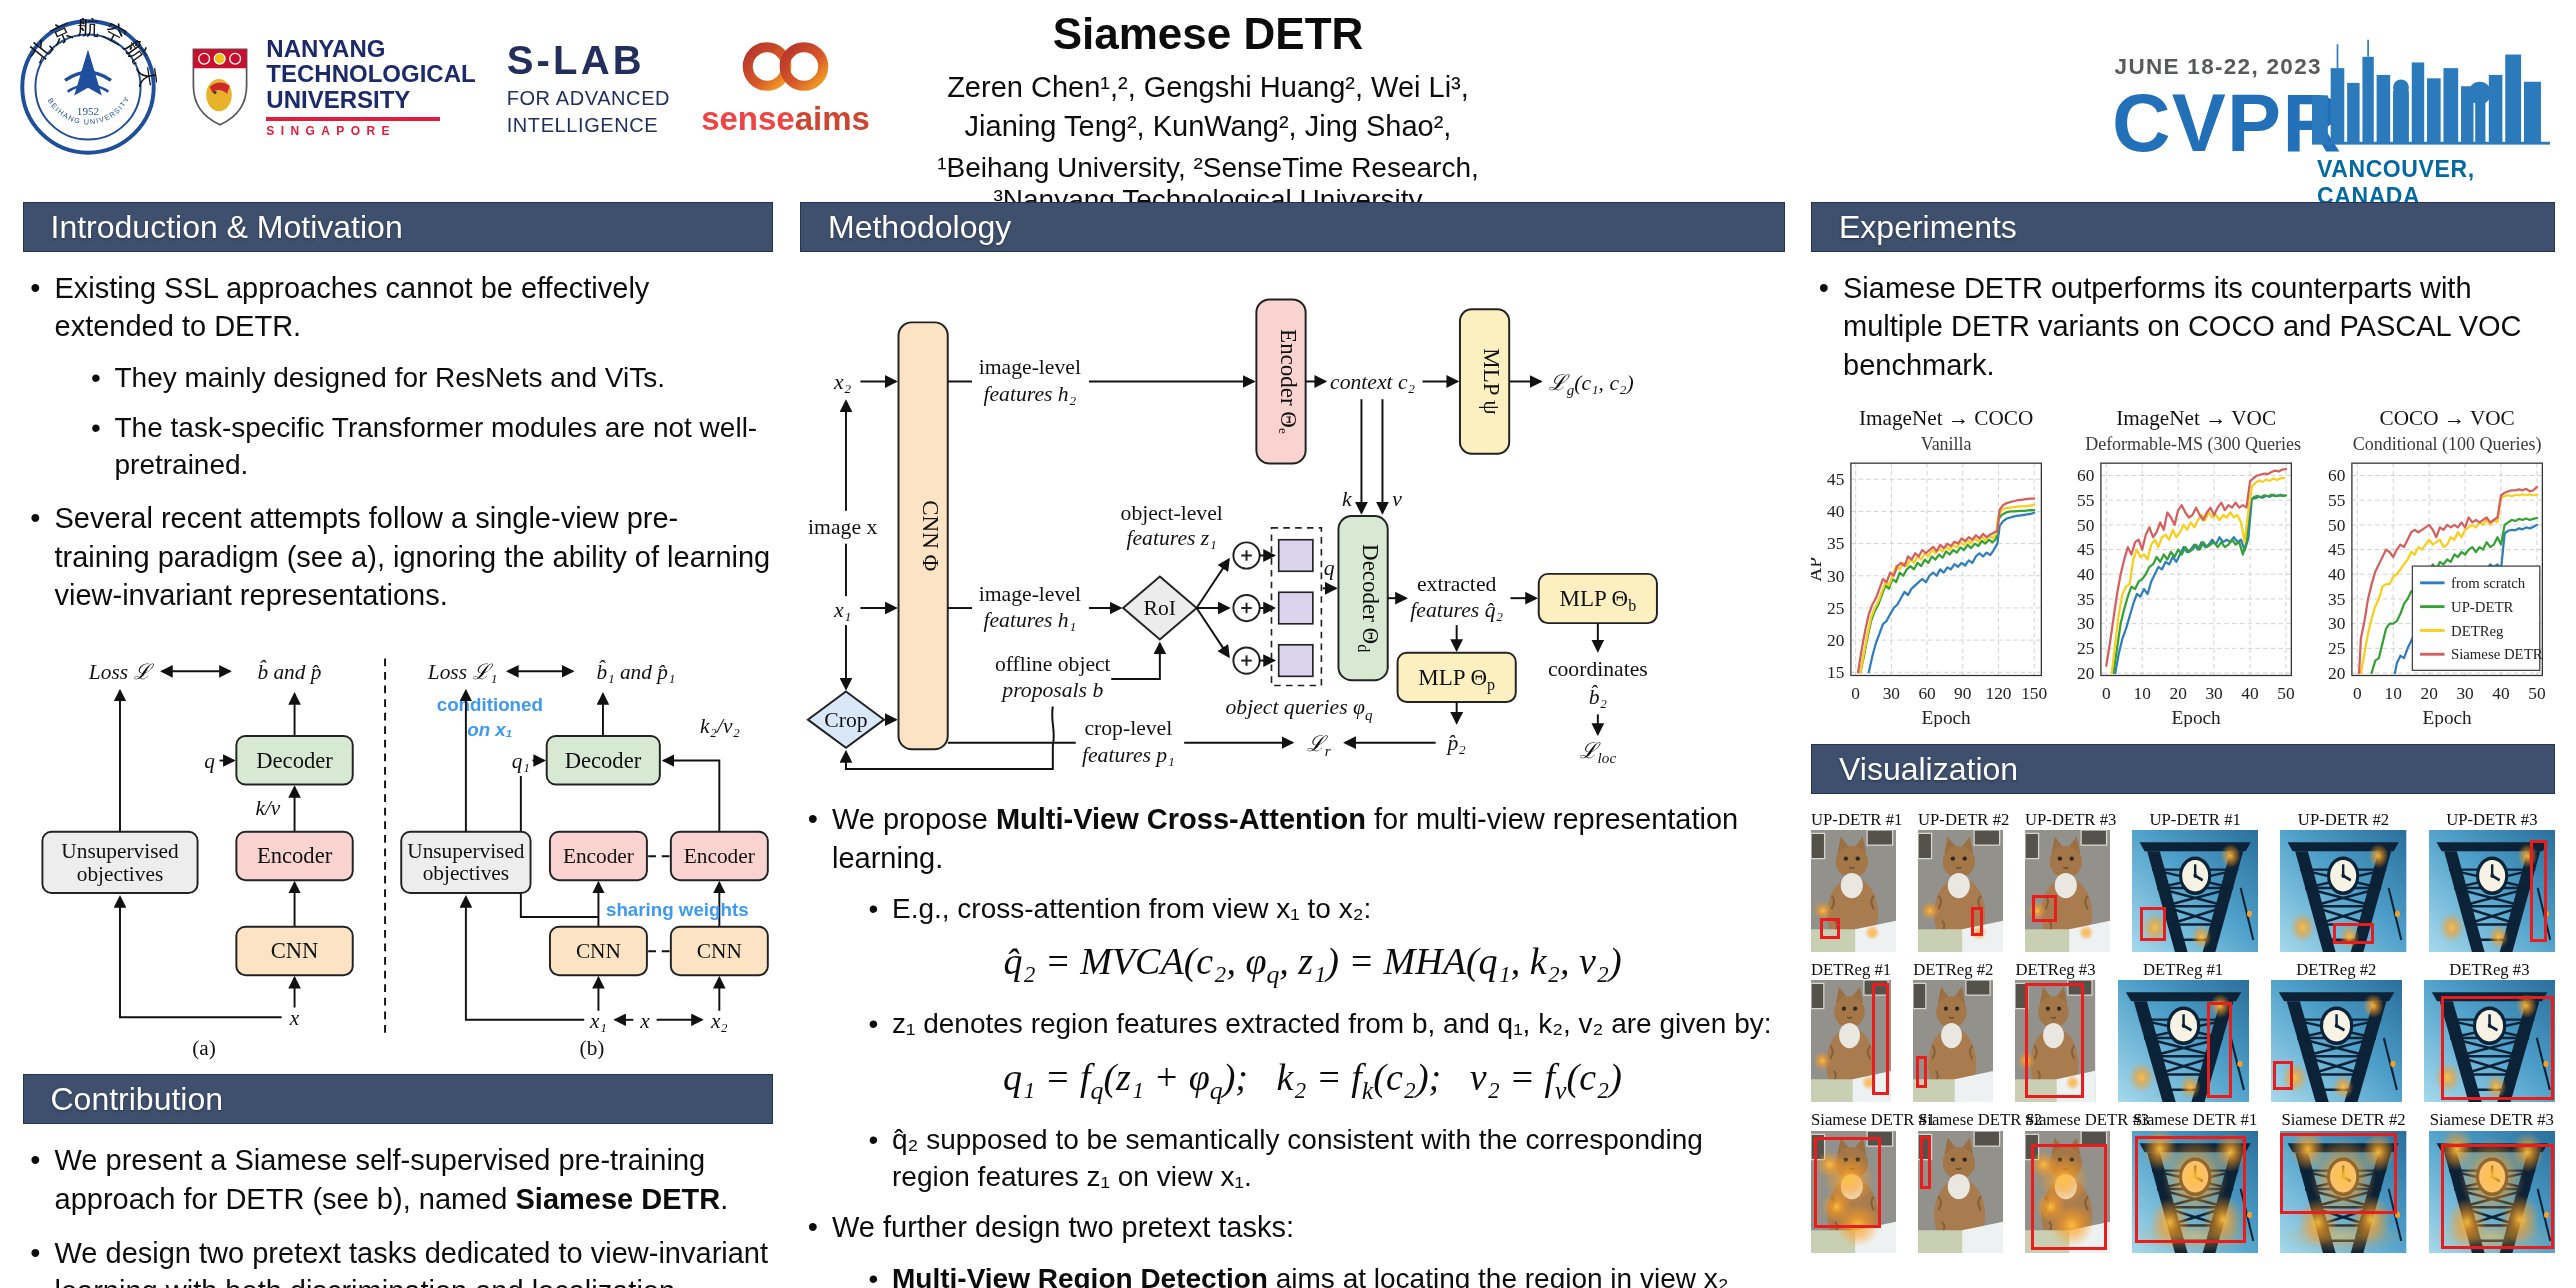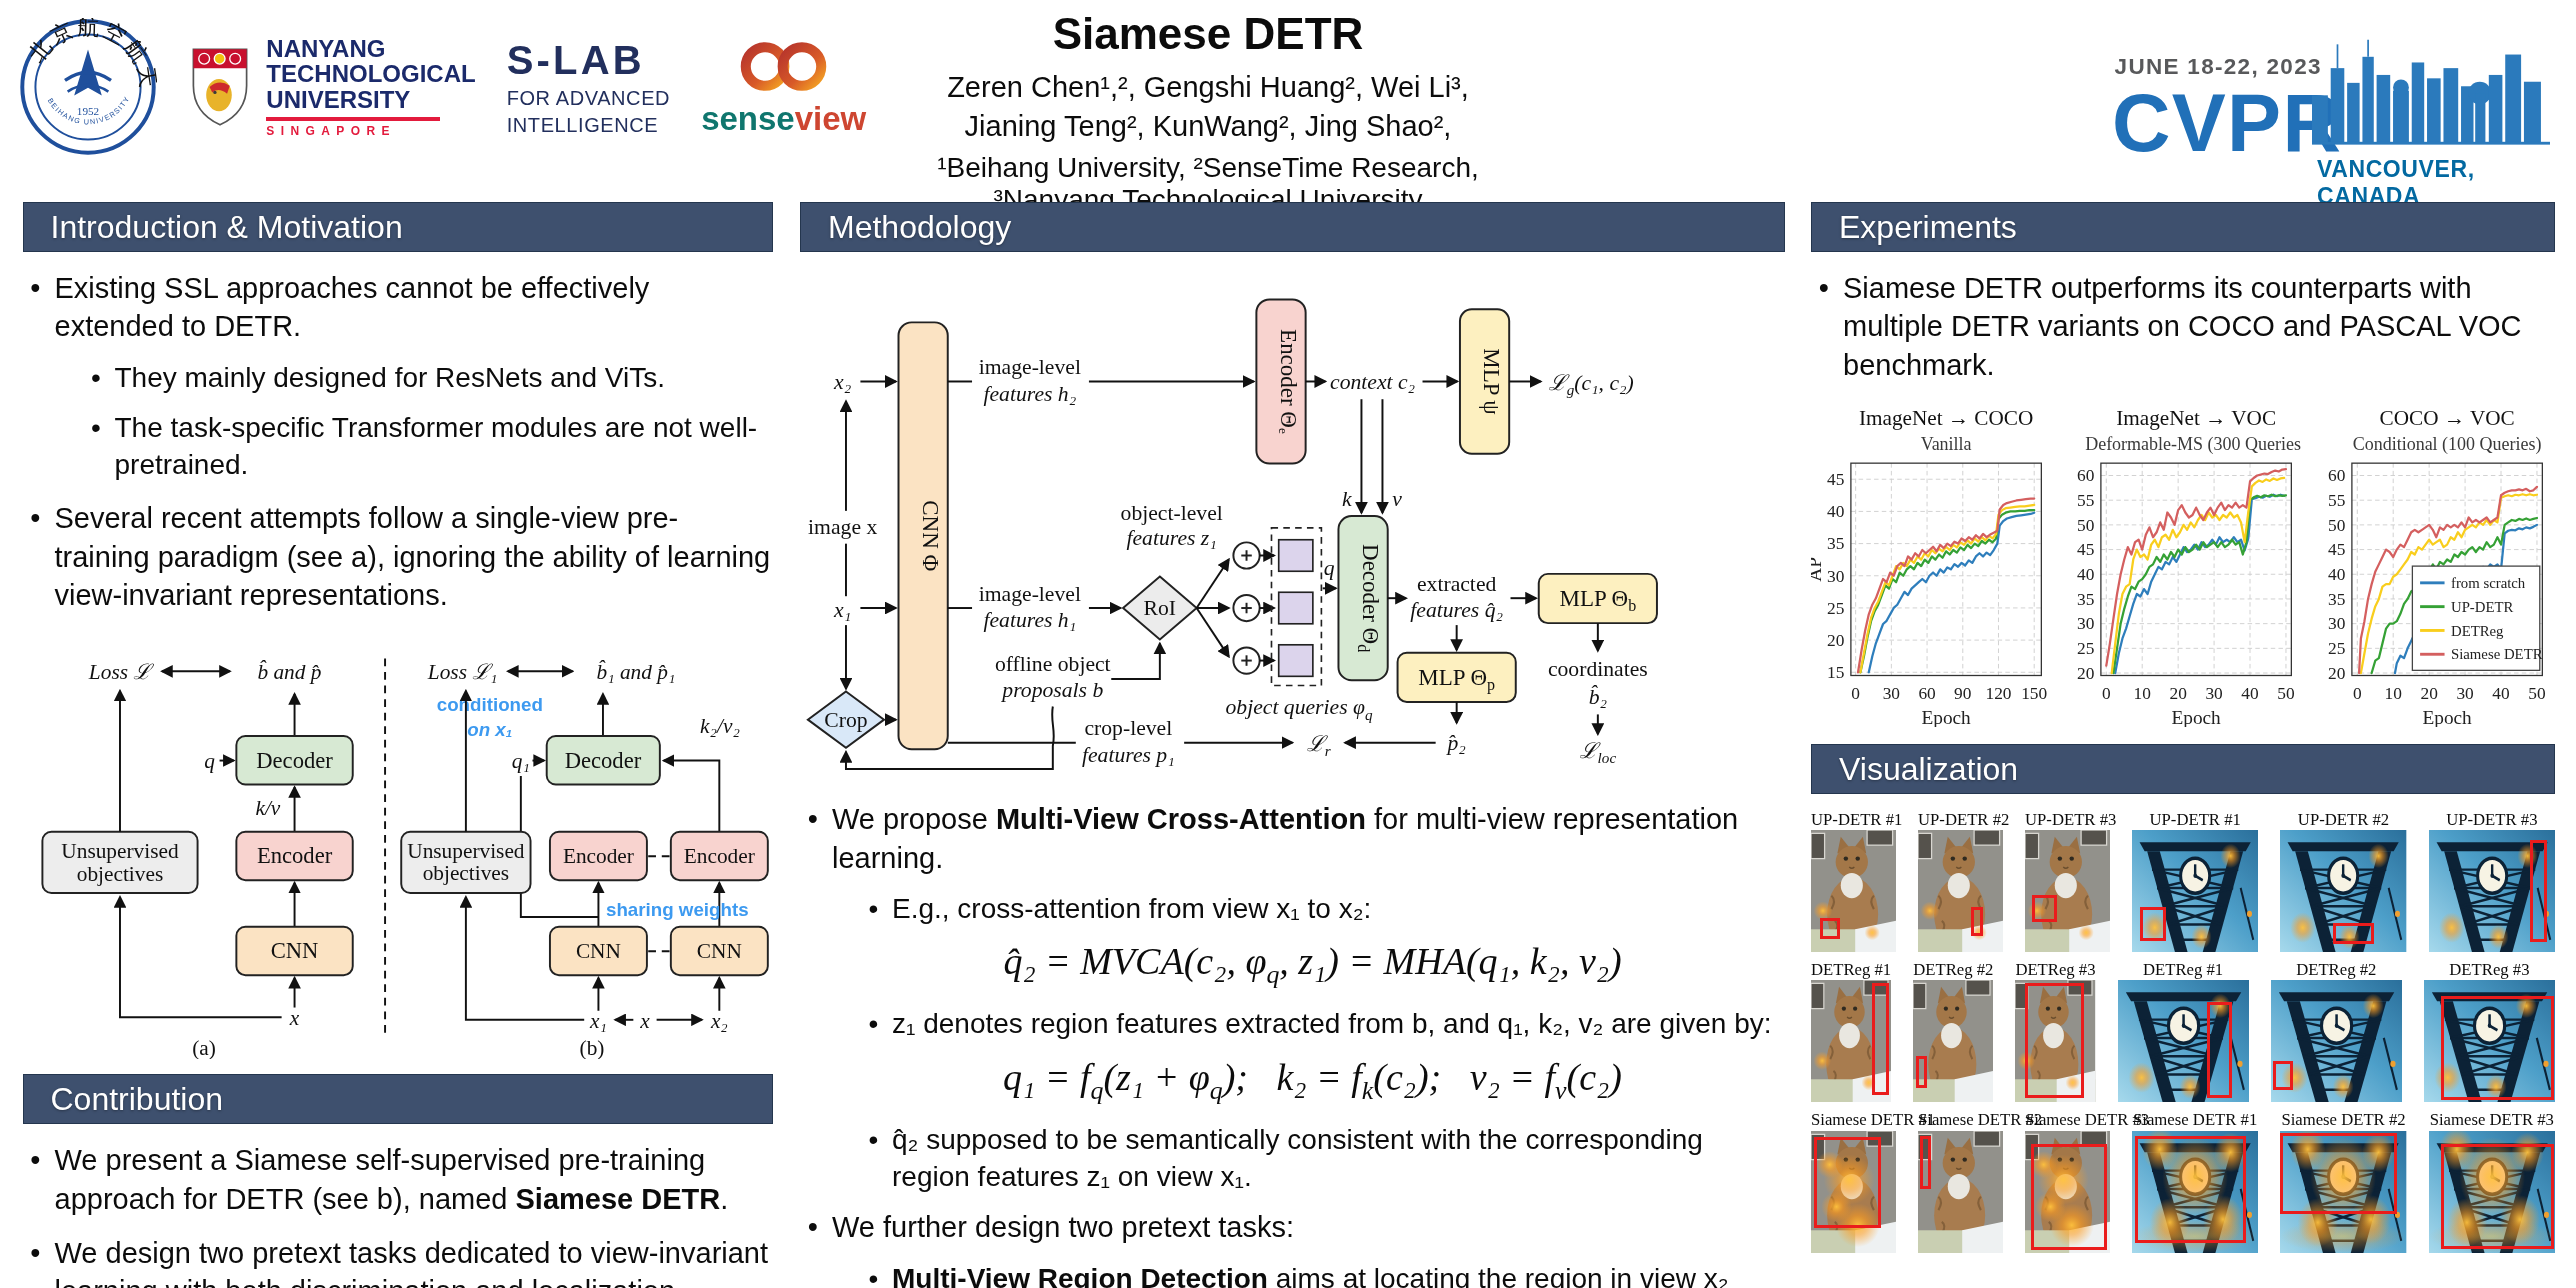--- a/index.html
+++ b/index.html
@@ -19,21 +19,21 @@
   .cvpr .loc{position:absolute;left:205px;top:129px;font-size:23px;font-weight:bold;color:#0369a1;letter-spacing:0.6px;}
   .cvpr svg.sky{position:absolute;left:200px;top:6.4px;}
   .slab .big{font-size:40px;font-weight:bold;color:#222f5d;letter-spacing:3.2px;}
   .slab .sm{font-size:20px;color:#222f5d;margin-top:3.9px;letter-spacing:0.6px;}
   .ntu{display:flex;align-items:center;gap:14px;}
   .ntu .t1{font-size:24px;font-weight:bold;color:#1b2a6b;line-height:1.06;letter-spacing:0px;}
   .ntu .redline{height:3.2px;background:#e31b3d;margin:5.2px 0 3.9px 0;width:174px;}
   .ntu .sg{font-size:12px;font-weight:bold;color:#e31b3d;letter-spacing:6.4px;}
   .stime{display:flex;flex-direction:column;align-items:center;gap:2.6px;}
   .stime .wm{font-size:33px;font-weight:bold;letter-spacing:0px;}
-  .stime .wm .bk{color:#0f766e;}
+  .stime .wm .bk{color:#ef4444;}
   .stime .wm .rd{color:#ce4631;}
   
   .col{position:absolute;top:202px;}
   .col-left{left:22.5px;width:750px;}
   .col-mid{left:800px;width:985px;}
   .col-right{left:1811px;width:744px;}
   .secbar{height:50px;background:#3e506e;border:1.9px solid #24364e;box-sizing:border-box;
           display:flex;align-items:center;padding-left:27px;color:#fff;font-size:32px;
           text-shadow:0 1.3px 2.6px rgba(0,0,0,.35);}
   
@@ -135,21 +135,21 @@
       <div class="slab">
         <div class="big">S-LAB</div>
         <div class="sm">FOR ADVANCED</div>
         <div class="sm">INTELLIGENCE</div>
       </div>
       <div class="stime">
         <svg width="109" height="61" viewBox="0 0 130 72">
           <circle cx="43" cy="36" r="23" fill="none" stroke="url(#stG)" stroke-width="12"></circle>
           <circle cx="87" cy="36" r="23" fill="none" stroke="url(#stG)" stroke-width="12"></circle>
         </svg>
-        <div class="wm"><span class="bk">sense</span><span class="rd">view</span></div>
+        <div class="wm"><span class="bk">sense</span><span class="rd">aims</span></div>
       </div>
     </div>
 
     <div class="titleblock">
       <h1 class="ptitle">Siamese DETR</h1>
       <div class="pauthors">Zeren Chen¹,², Gengshi Huang², Wei Li³, Jianing Teng², KunWang², Jing Shao²,</div>
       <div class="paffil">¹Beihang University, ²SenseTime Research, ³Nanyang Technological University</div>
     </div>
 
     <div class="cvpr">

